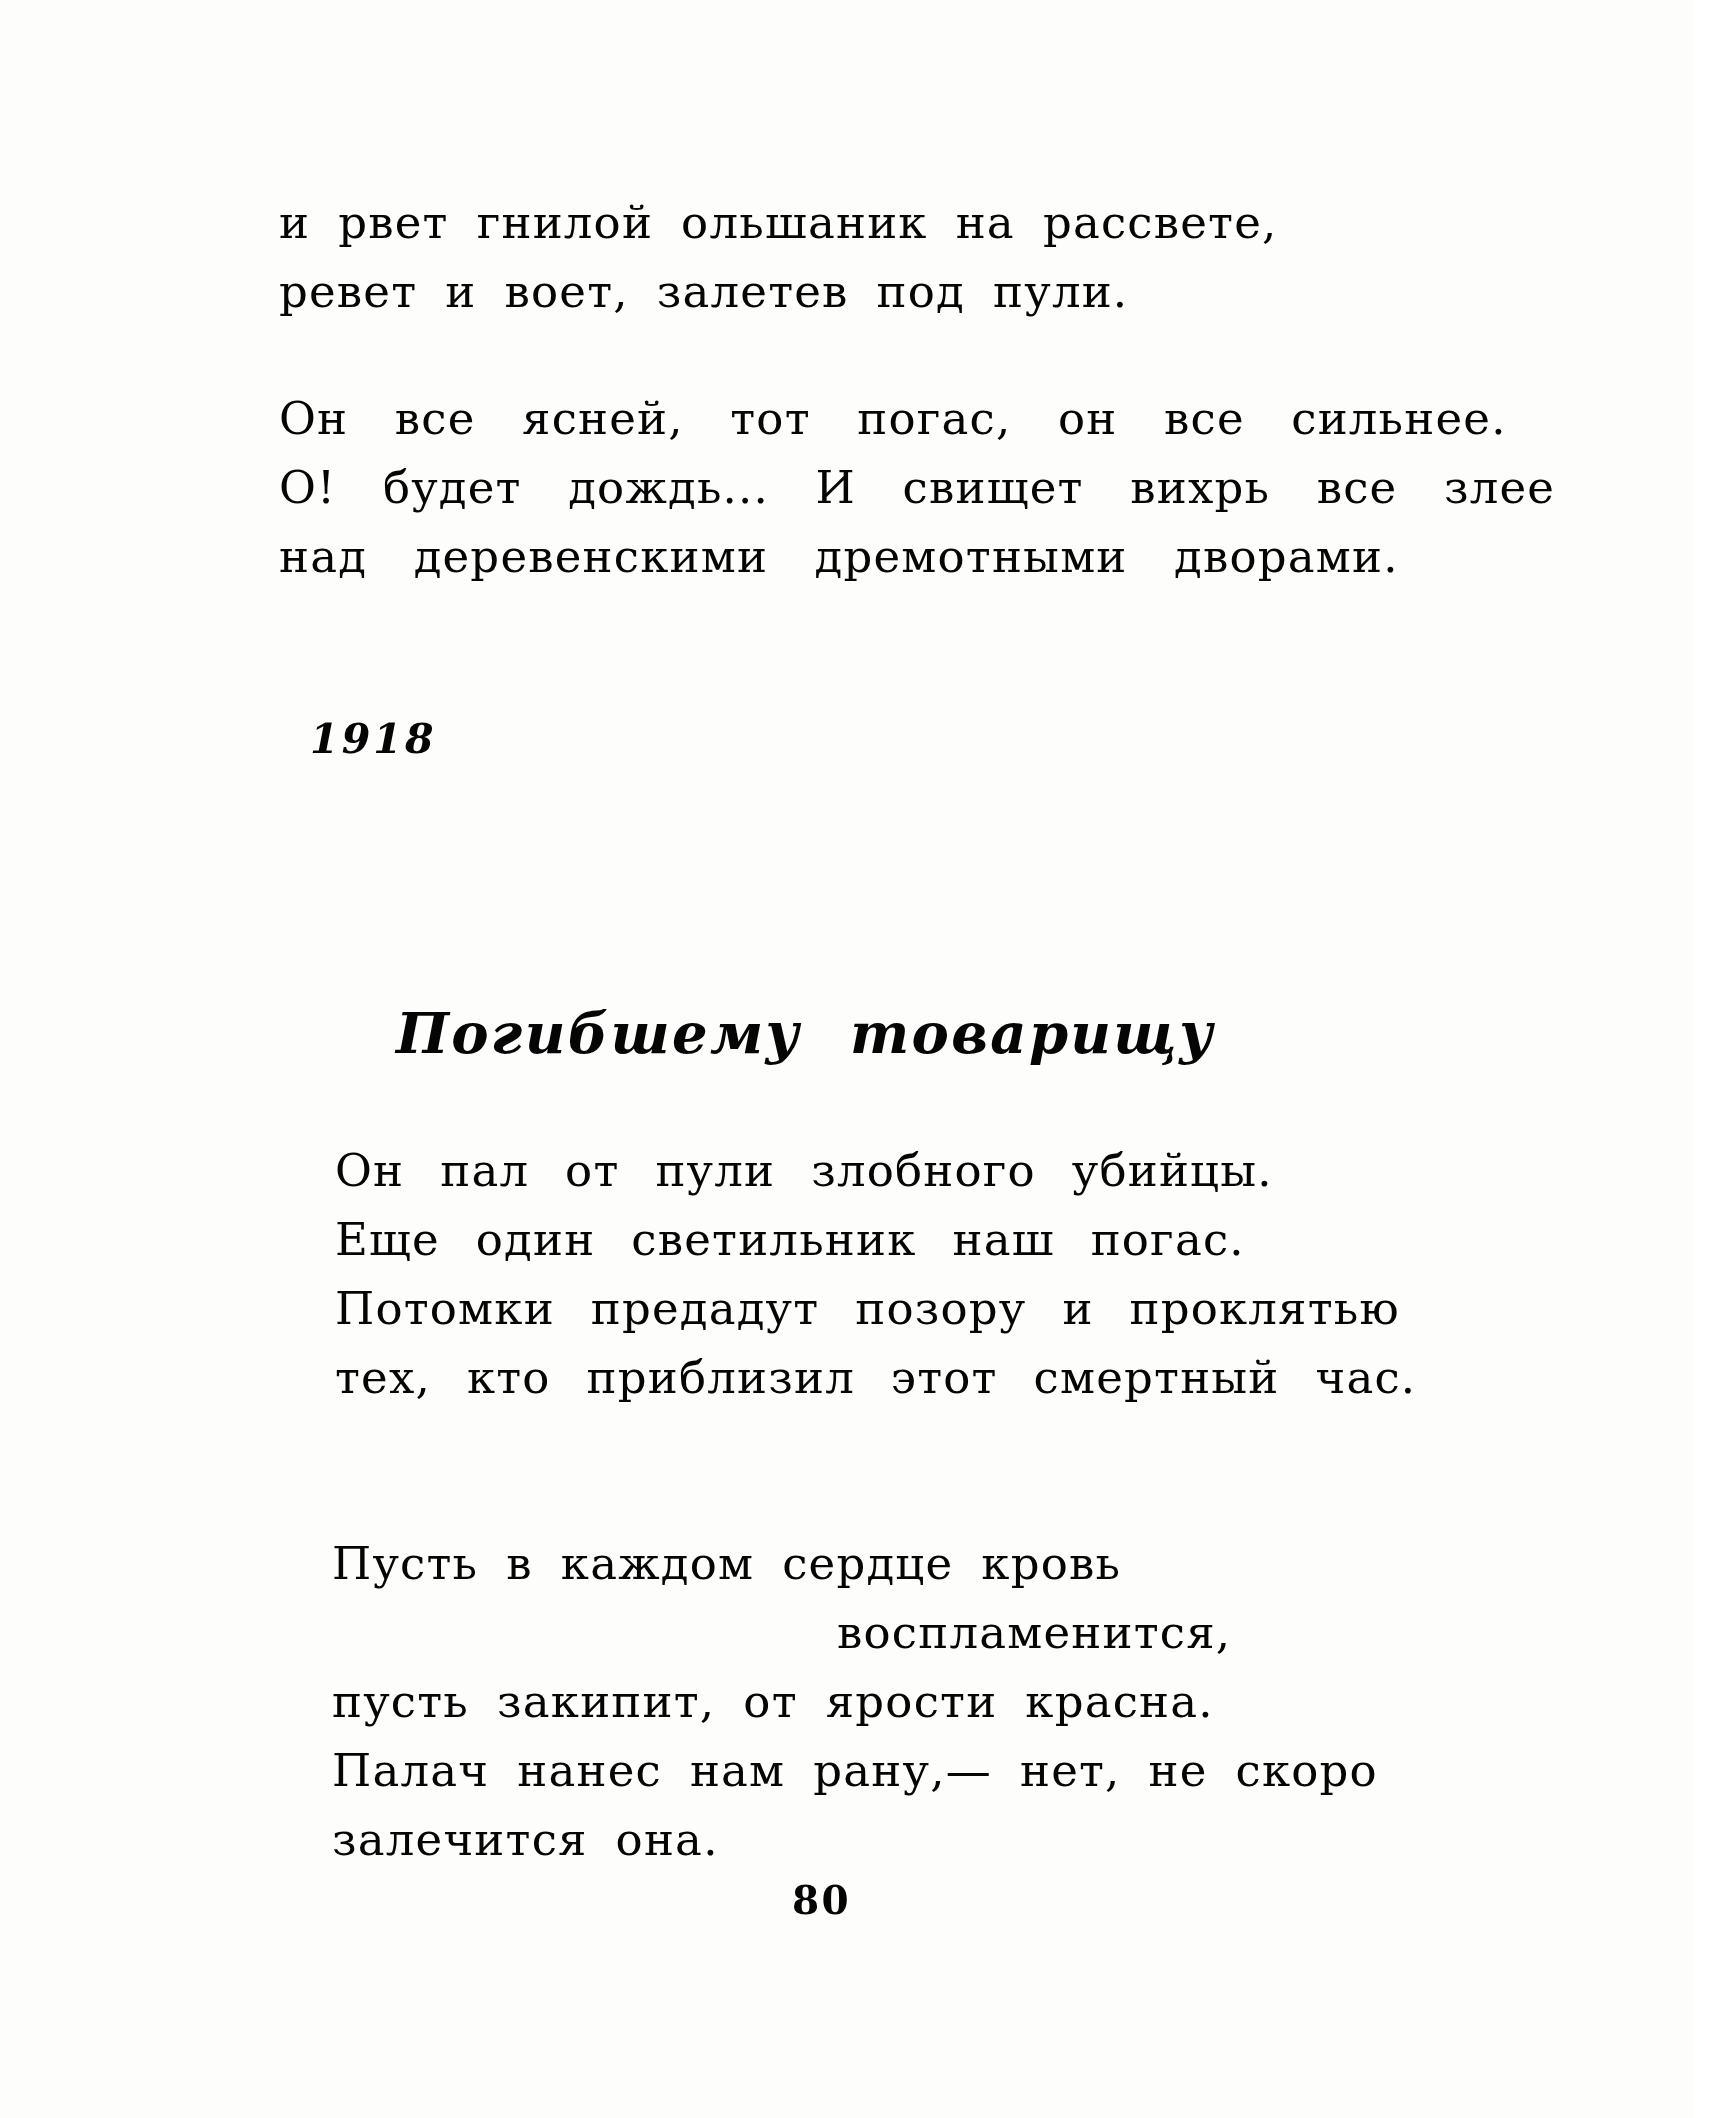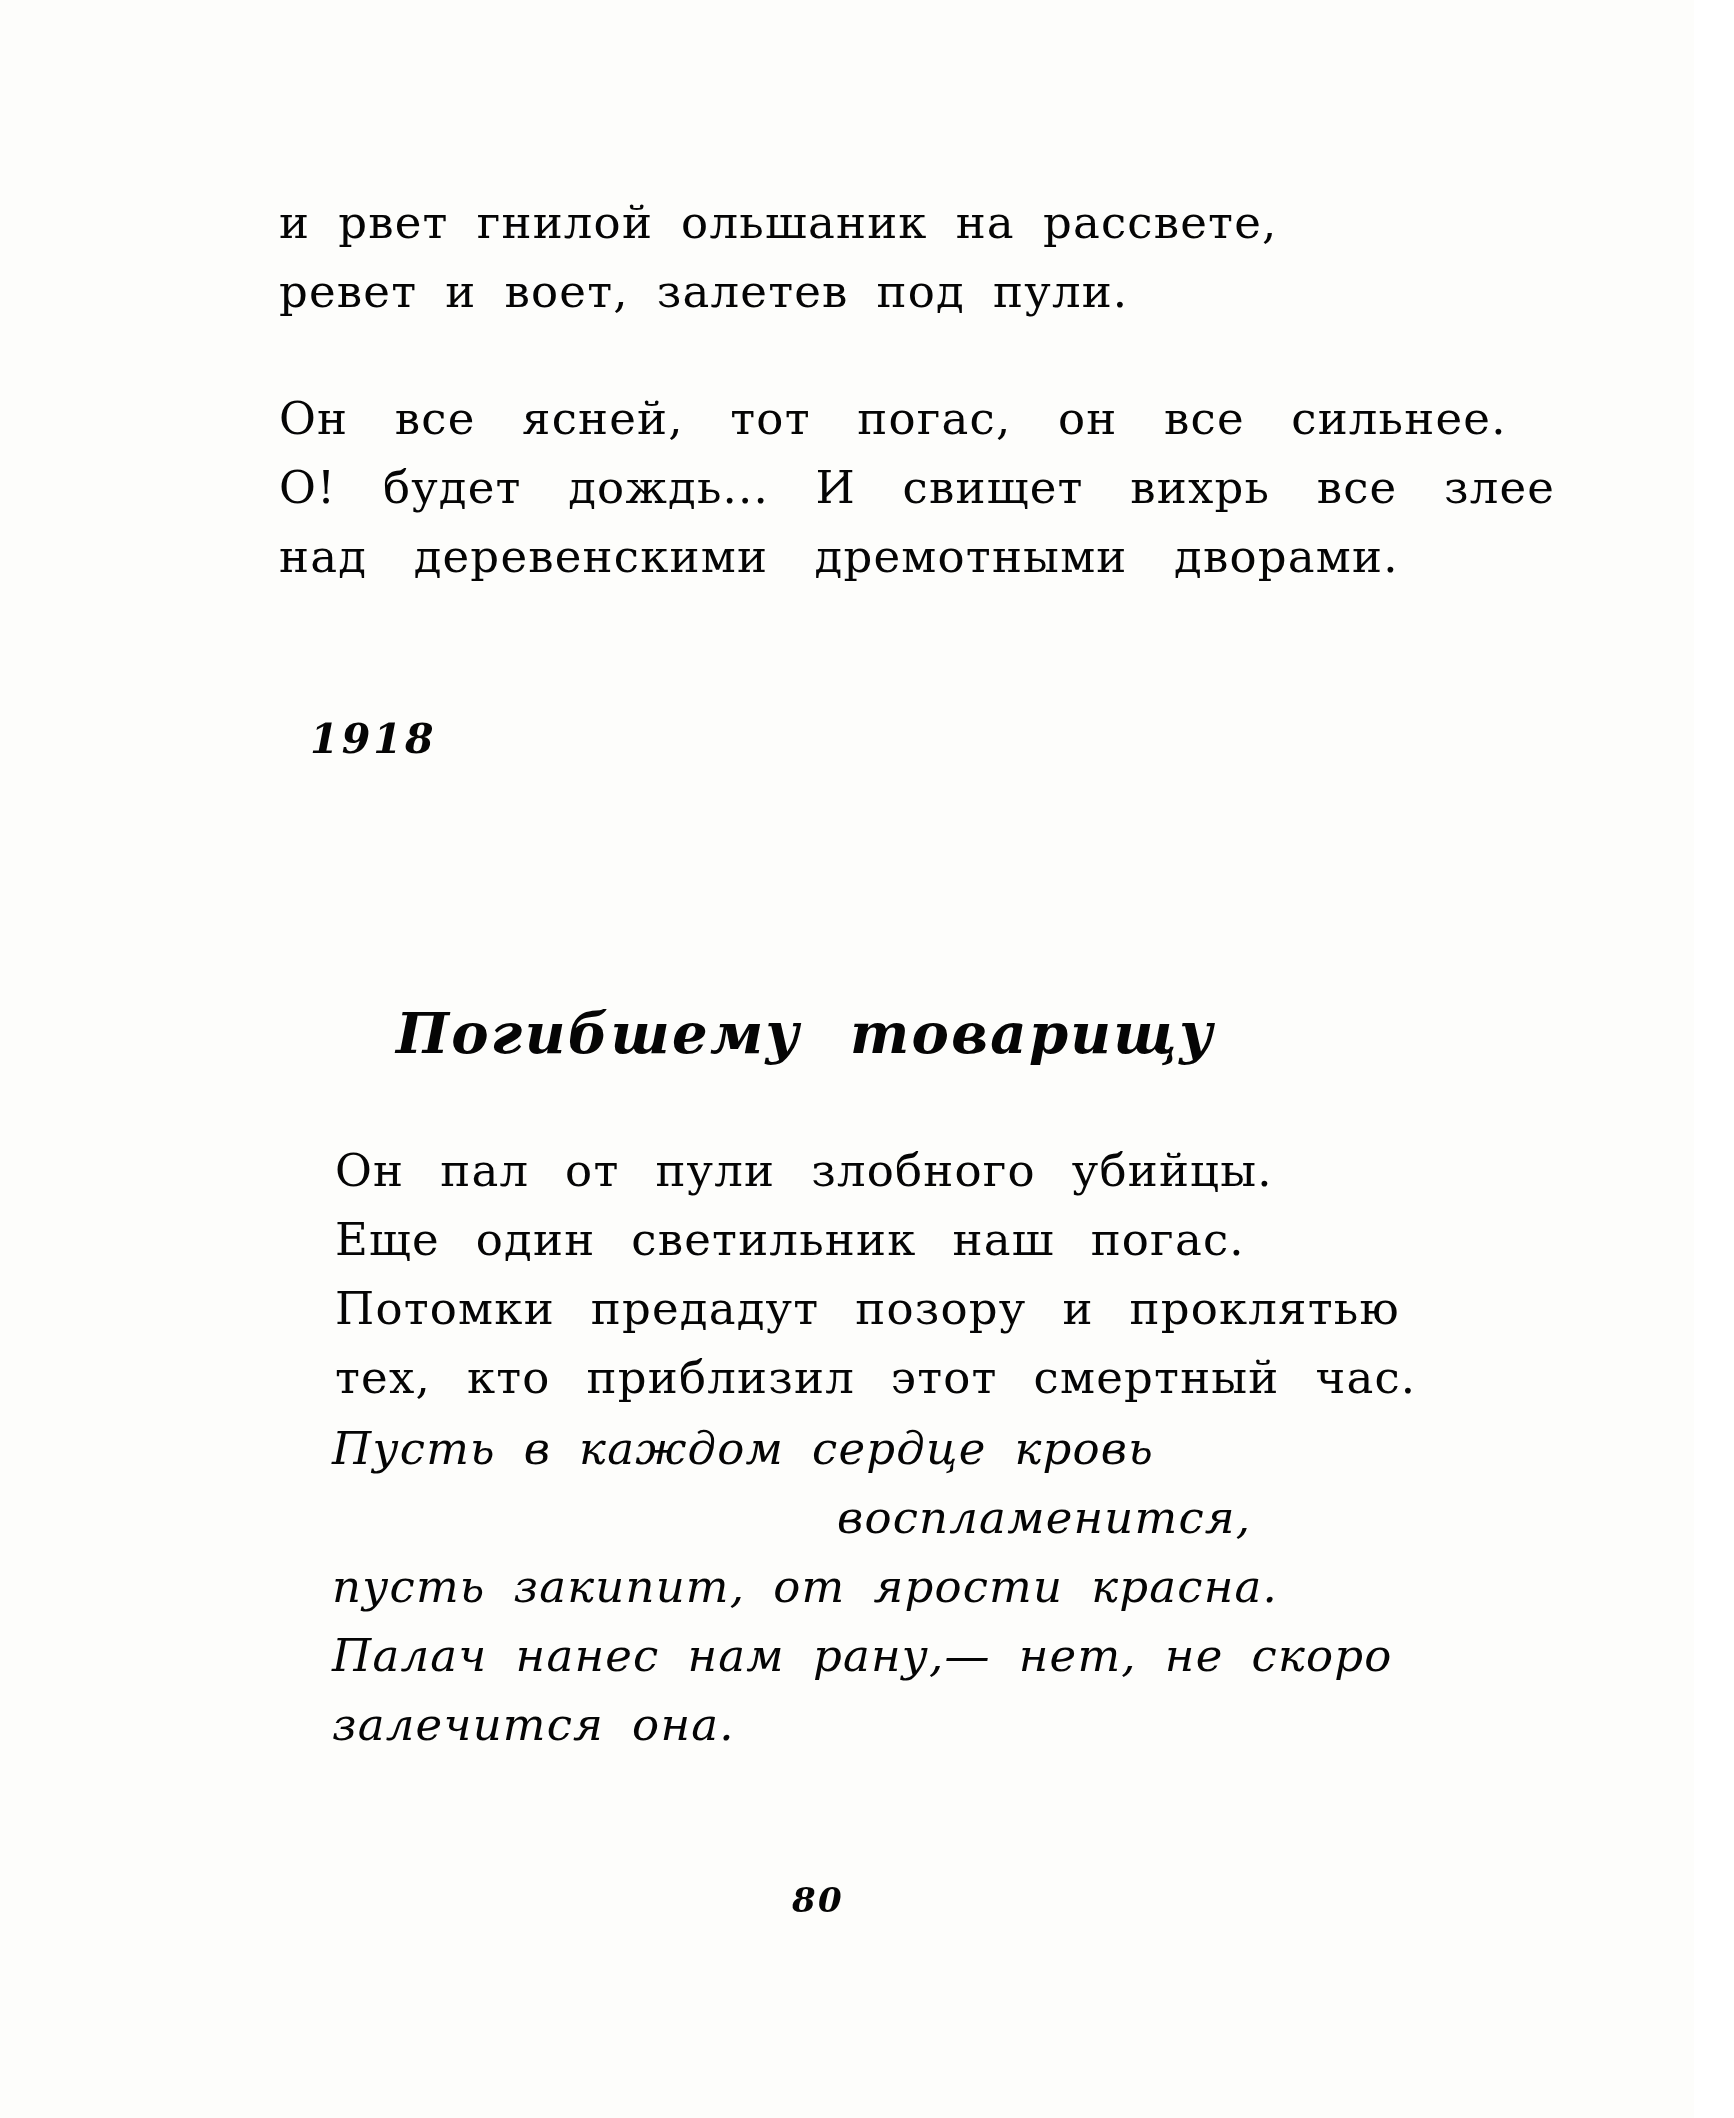--- a/index.html
+++ b/index.html
@@ -49,30 +49,29 @@
     font-weight: bold;
     font-style: italic;
     font-size: 56px;
     line-height: 75px;
     letter-spacing: 2.3px;
     word-spacing: 27px;
     white-space: nowrap;
   }
 
   #poem2-stanza1 { left: 335px; top: 1136px; }
-  #poem2-stanza2 { left: 332px; top: 1414px; font-style: italic; }
+  #poem2-stanza2 { left: 332px; top: 1529px; }
 
   #poem2-stanza2 .indent { margin-left: 505px; }
 
   #page-number {
     position: absolute;
     left: 792px; top: 1877px;
-    font-style: italic;
     font-weight: bold;
-    font-size: 34px;
+    font-size: 39px;
     line-height: 47px;
     letter-spacing: 2.3px;
   }
 </style>
 </head>
 <body>
 
 <div class="page">
 
   <div class="stanza gap-small" id="poem1-stanza1">

